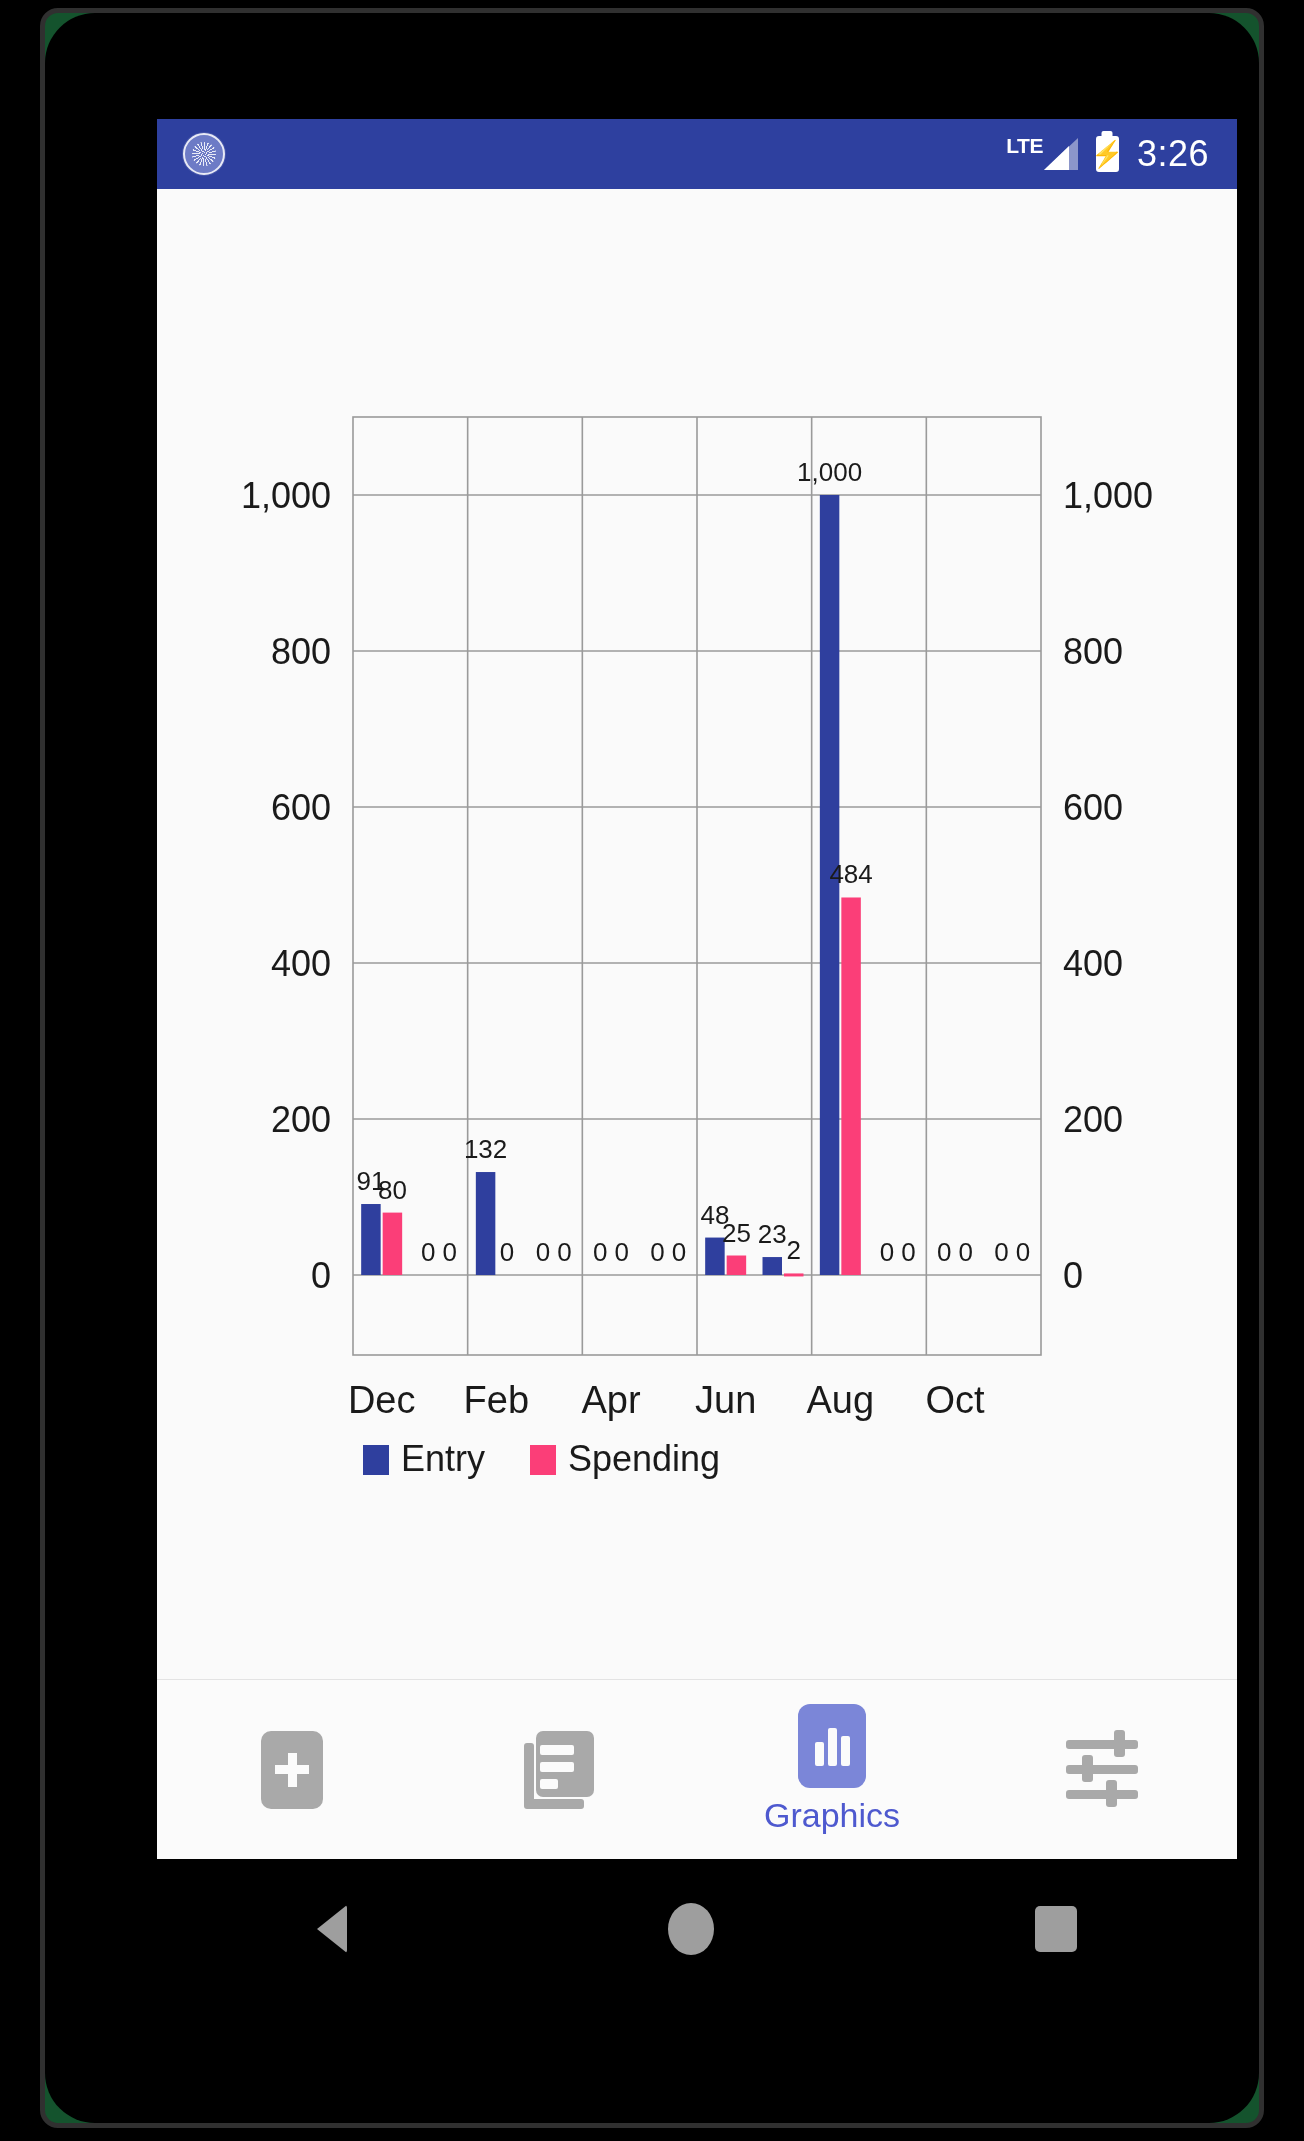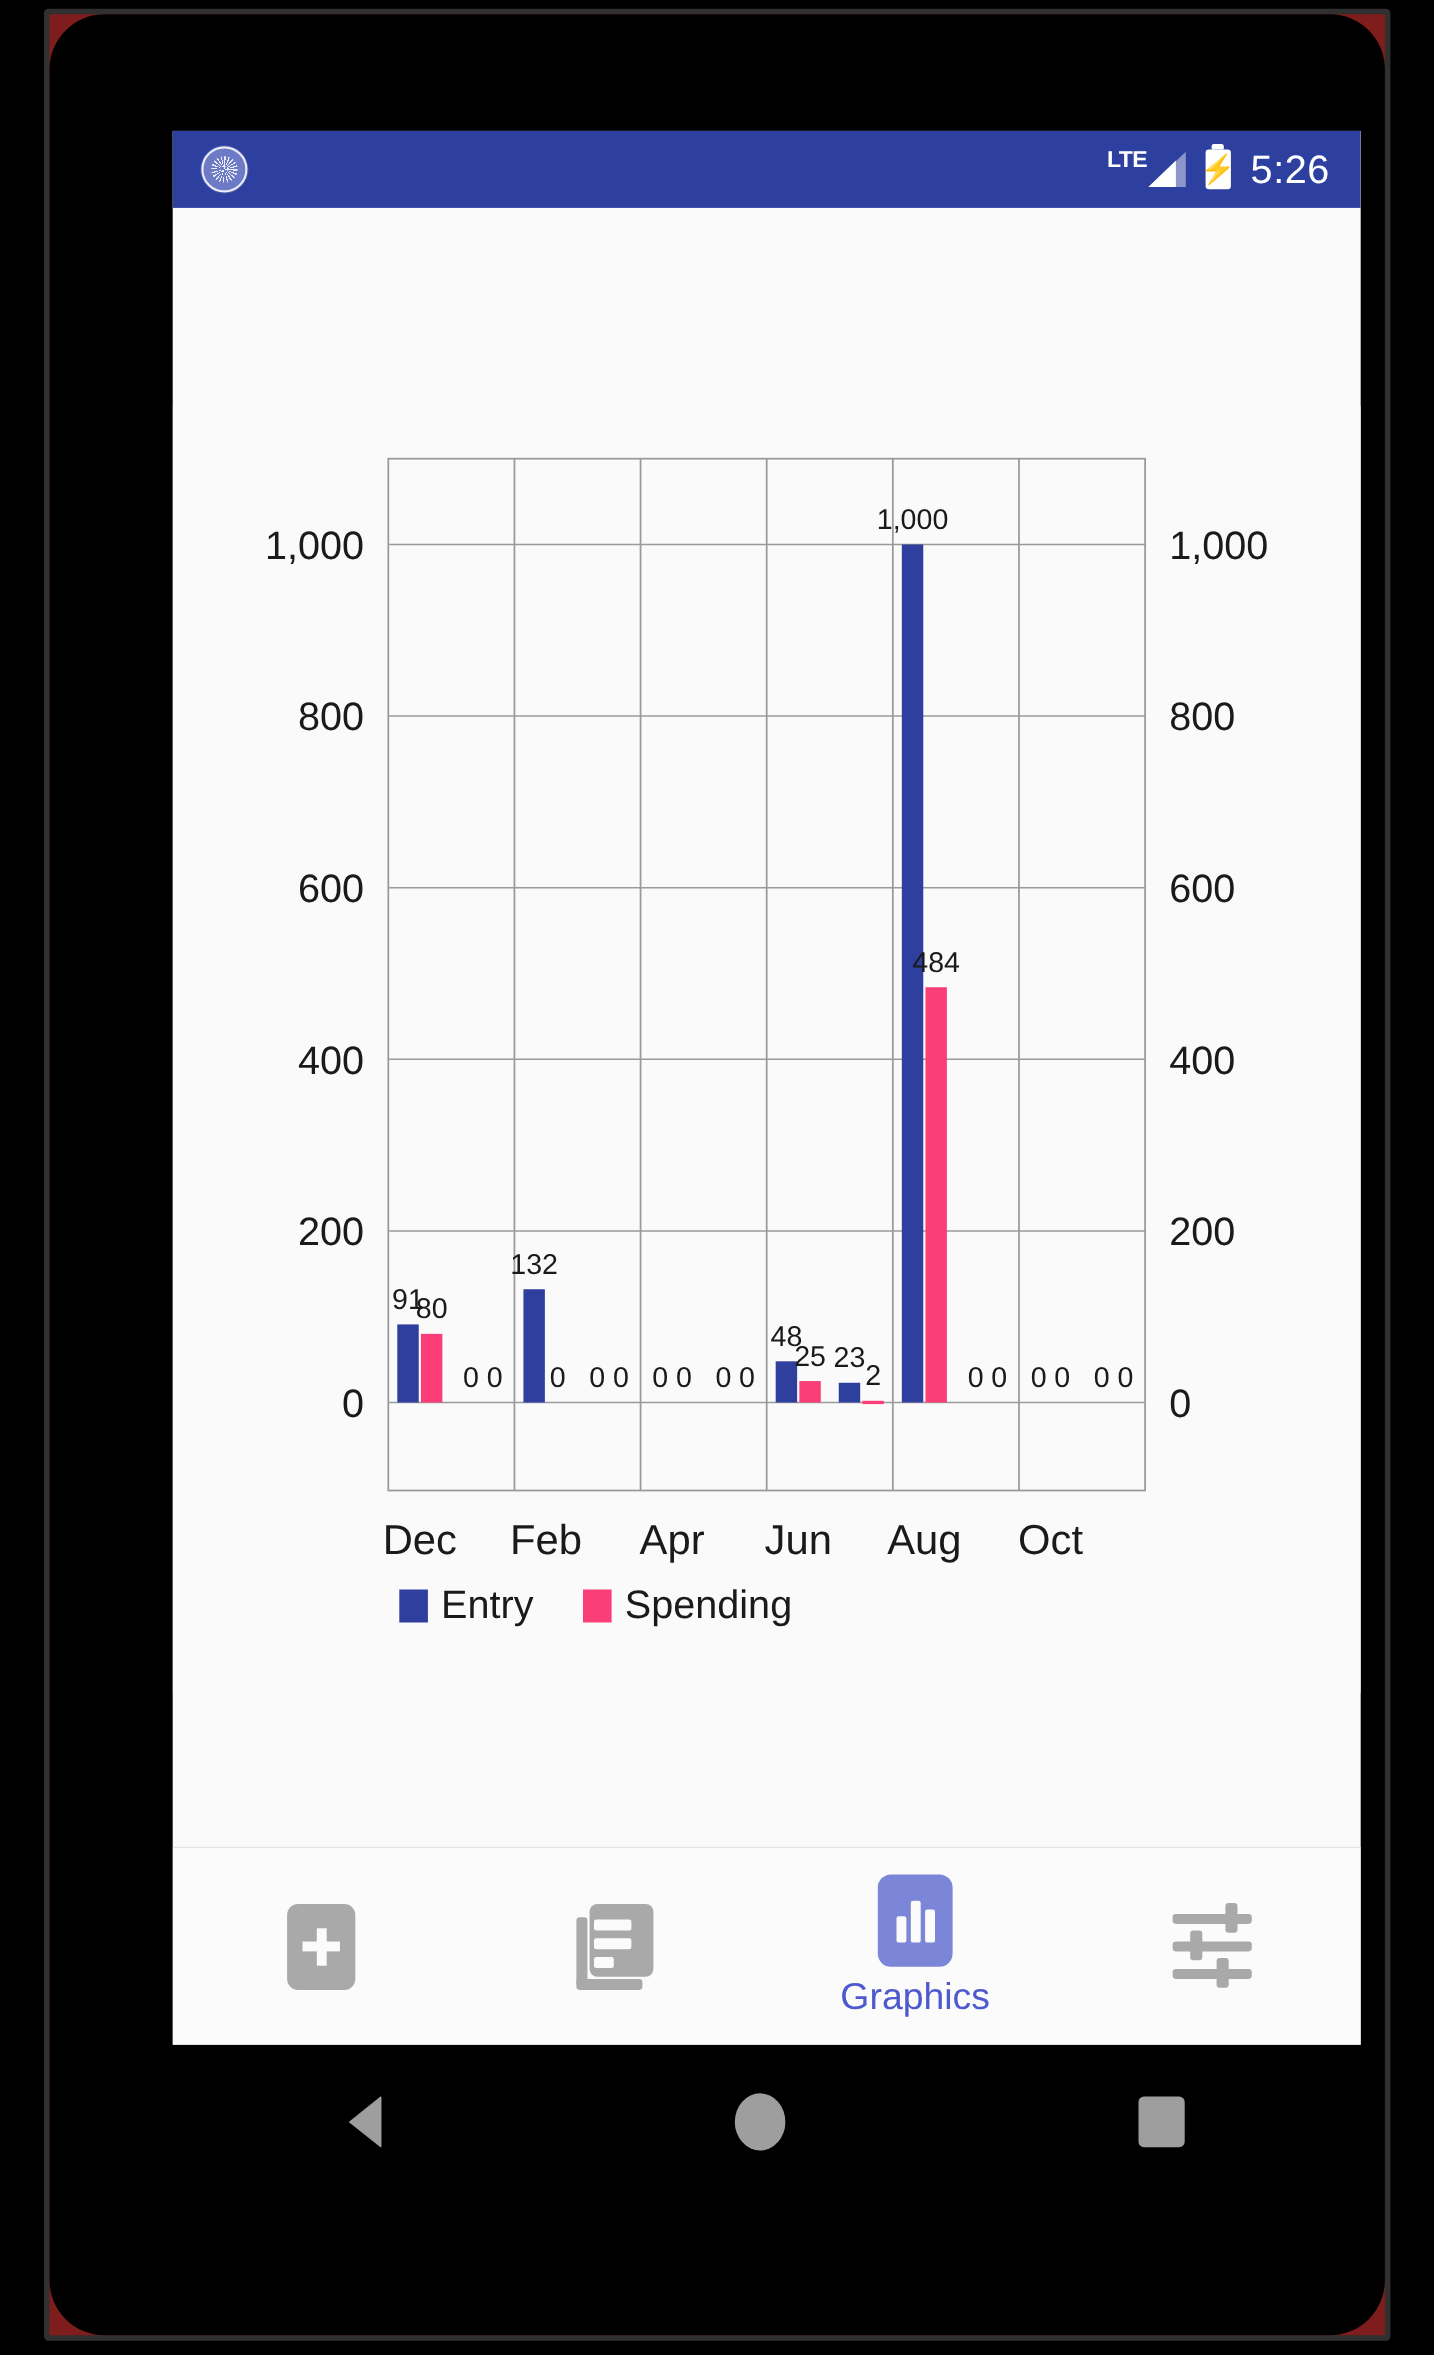--- a/index.html
+++ b/index.html
@@ -8,23 +8,23 @@
     background: #000000;
     font-family: "Liberation Sans", sans-serif;
     overflow: hidden;
   }
 
   
   #device-frame {
     position: absolute;
     left: 40px; top: 8px;
     width: 1224px; height: 2120px;
-    background: #7f1d1d;
+    background: #14532d;
     border: 5px solid #303030;
-    border-radius: 4px;
+    border-radius: 18px;
     padding-left: 16px;
   }
   #device-bezel {
     position: absolute;
     left: 0; top: 0; right: 0; bottom: 0;
     border-radius: 50px;
     background: #000;
   }
 
   
@@ -236,21 +236,21 @@
         <div class="sb-lte-wrap">
           <span id="sb-lte-text">LTE</span>
           <span id="sb-signal">
             <span class="full"></span>
               <span class="filled"></span>
           </span>
         </div>
         <div id="sb-battery">
           <span class="bolt">⚡</span>
         </div>
-        <span id="sb-time">5:26</span>
+        <span id="sb-time">3:26</span>
       </div>
     </div>
 
 
     <div id="chart-card">
       <svg id="chart-svg" width="1080" height="1170" viewBox="0 0 1080 1170">
           <rect x="196" y="48" width="688" height="938" fill="#fafafa" stroke="#9a9a9a" stroke-width="1.6"></rect>
           <line x1="310.6666666666667" y1="48" x2="310.6666666666667" y2="986" stroke="#9a9a9a" stroke-width="1.6"></line>
           <line x1="425.33333333333337" y1="48" x2="425.33333333333337" y2="986" stroke="#9a9a9a" stroke-width="1.6"></line>
           <line x1="540" y1="48" x2="540" y2="986" stroke="#9a9a9a" stroke-width="1.6"></line>

